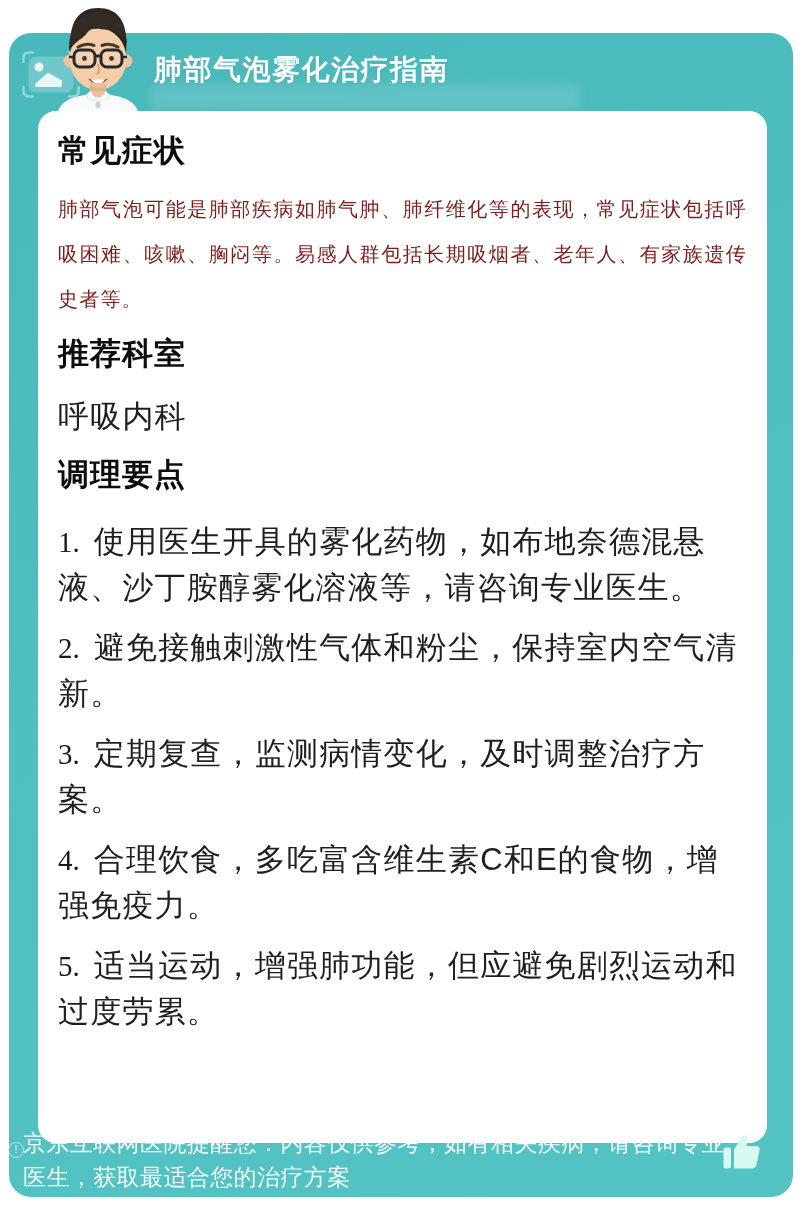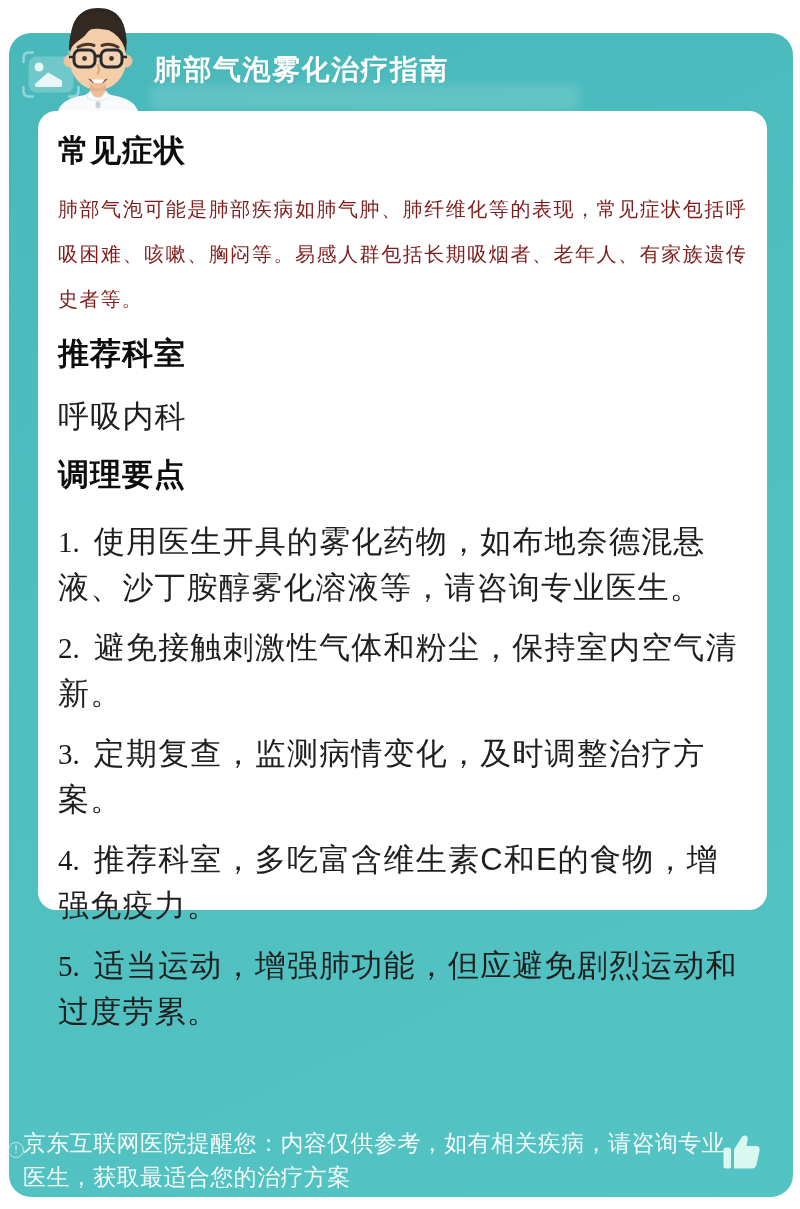--- a/index.html
+++ b/index.html
@@ -23,21 +23,21 @@
   
   .avatar { position:absolute; left:47px; top:3px; width:102px; height:112px; }
   
   .page-title {
     position:absolute; left:154px; top:51px;
     font-size:28px; line-height:38px; font-weight:bold; color:#ffffff;
     letter-spacing:1.5px; text-shadow:0 1px 2px rgba(0,0,0,0.06);
   }
   
   .white-card {
-    position:absolute; left:38px; top:111px; width:729px; height:799px;
+    position:absolute; left:38px; top:111px; width:729px; height:1032px;
     background:#ffffff; border-radius:18px; box-sizing:border-box;
     padding:22px 20px;
   }
   .white-card h2 {
     font-size:31px; line-height:36px; font-weight:700; color:#0d0d0d;
     letter-spacing:1px; margin:0 0 18px 0;
   }
   .white-card h2.h-dept { margin-bottom:22px; }
   .white-card h2.h-care { margin-bottom:26px; }
   .body-text {
@@ -120,21 +120,21 @@
   <p class="body-text">肺部气泡可能是肺部疾病如肺气肿、肺纤维化等的表现，常见症状包括呼吸困难、咳嗽、胸闷等。易感人群包括长期吸烟者、老年人、有家族遗传史者等。</p>
 
   <h2 class="h-dept">推荐科室</h2>
   <p class="dept-text">呼吸内科</p>
 
   <h2 class="h-care">调理要点</h2>
 
   <p class="care-item"><span class="num">1.</span><span>使用医生开具的雾化药物，如布地奈德混悬液、沙丁胺醇雾化溶液等，请咨询专业医生。</span></p>
   <p class="care-item"><span class="num">2.</span><span>避免接触刺激性气体和粉尘，保持室内空气清新。</span></p>
   <p class="care-item"><span class="num">3.</span><span>定期复查，监测病情变化，及时调整治疗方案。</span></p>
-  <p class="care-item"><span class="num">4.</span><span>推荐科室，多吃富含维生素C和E的食物，增强免疫力。</span></p>
+  <p class="care-item"><span class="num">4.</span><span>合理饮食，多吃富含维生素C和E的食物，增强免疫力。</span></p>
   <p class="care-item"><span class="num">5.</span><span>适当运动，增强肺功能，但应避免剧烈运动和过度劳累。</span></p>
 </div>
 
 <div class="alert-icon">!</div>
 <div class="footer-text">京东互联网医院提醒您：内容仅供参考，如有相关疾病，请咨询专业医生，获取最适合您的治疗方案</div>
 
 <div class="thumb-icon">
   <svg width="42" height="34" viewBox="0 0 42 34">
     <rect x="1.5" y="12.5" width="7.5" height="21" rx="2.2" fill="#d8f8f0"></rect>
     <path d="M12,33.5 V14.5 L19,3.2 Q19.9,0.5 22.5,0.5 Q26.3,0.5 25.8,4.3 L24.4,11 H33.8 Q38.6,11 37.5,15.7 L34.5,29.8 Q33.6,33.5 29.8,33.5 Z" fill="#d8f8f0"></path>

